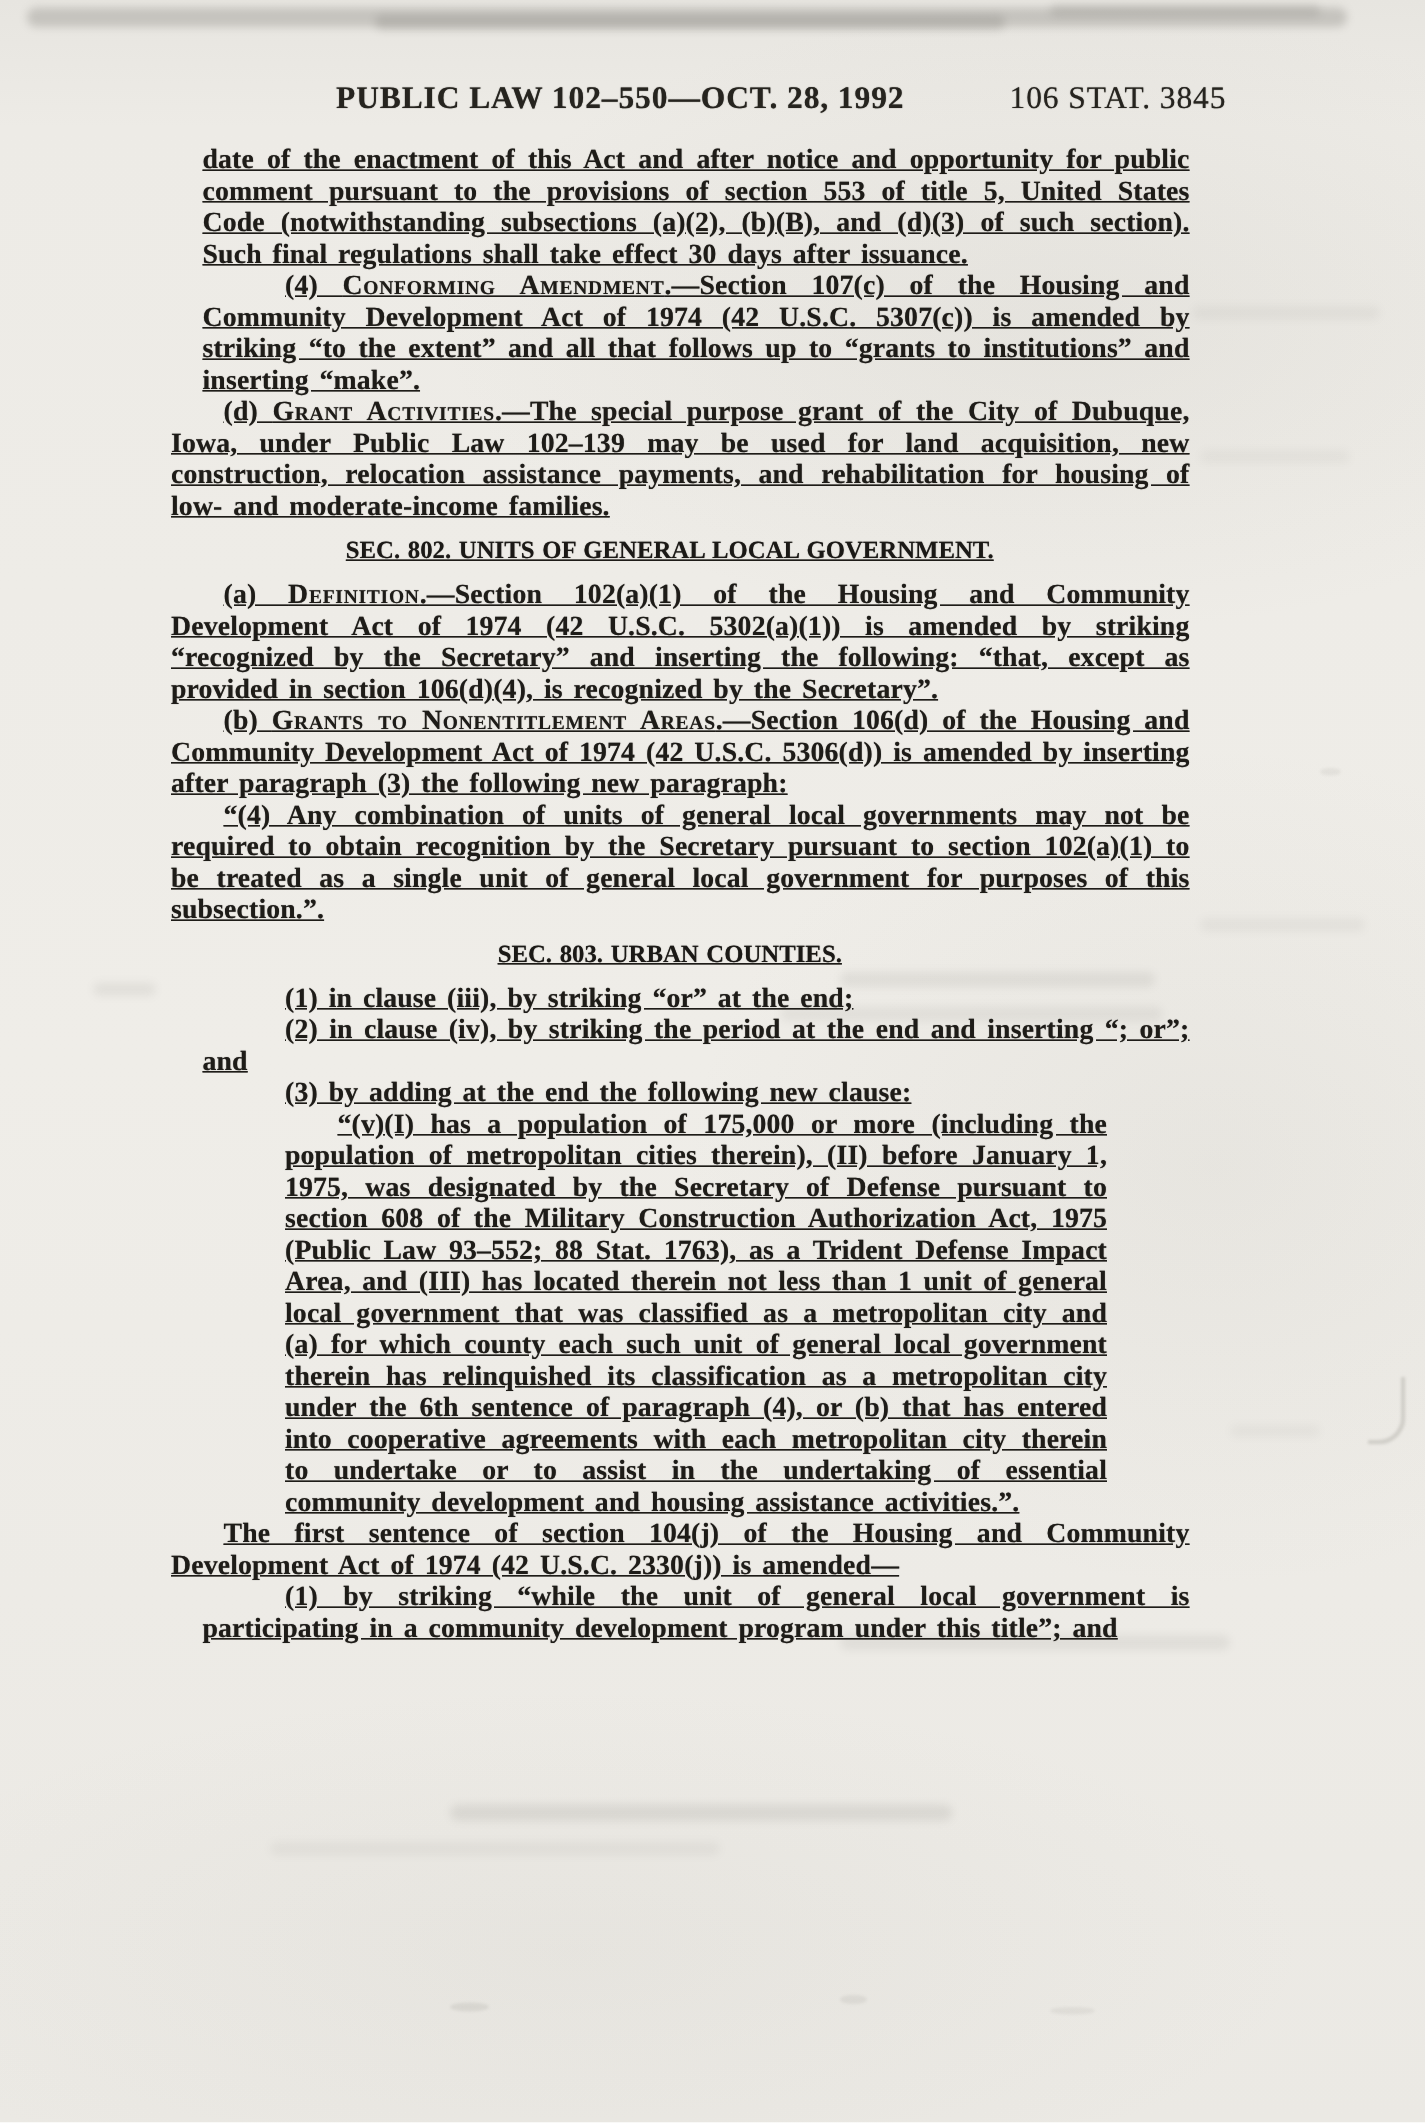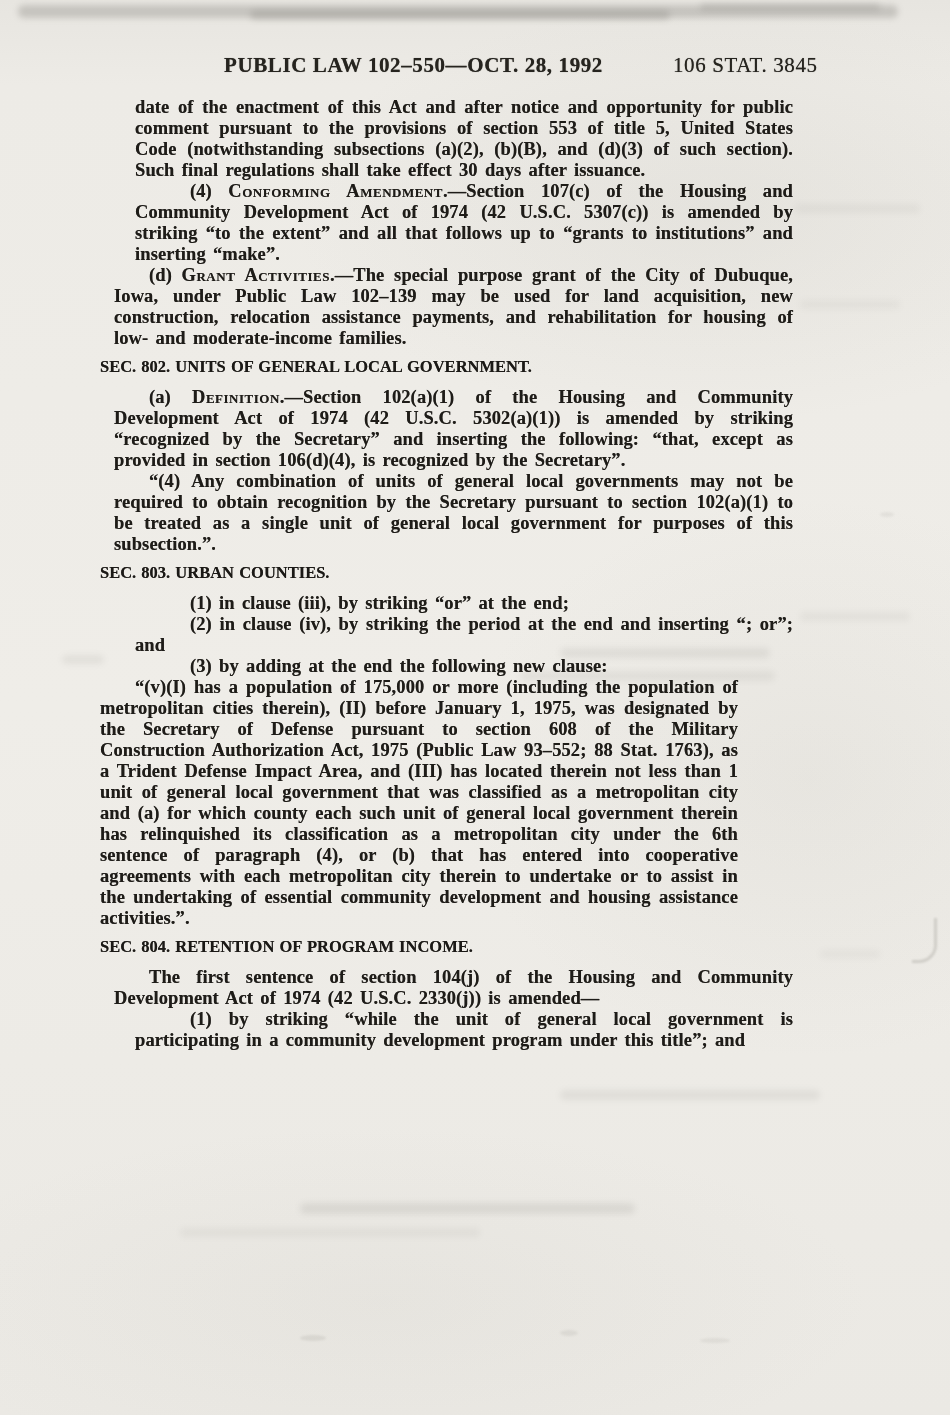--- a/index.html
+++ b/index.html
@@ -36,36 +36,37 @@
 
   
   .doc{
     position:absolute;left:100px;top:97px;width:693px;
     text-align:justify;
     font-size:18.5px;line-height:21px;
     font-weight:bold;
     word-spacing:2.5px;letter-spacing:.1px;
     color:#1e1c18;
     text-shadow:0 0 .6px rgba(30,28,24,.65);
+    text-decoration:underline;
   }
   .para{margin:0;}
   .lvl0{margin-left:14px;}
   .lvl1{margin-left:35px;}
-  .lvl2{margin-right:55px;}
+  .lvl2{margin-left:90px;margin-right:55px;}
   .fli.lvl0{text-indent:35px;}
   .fli.lvl1{text-indent:55px;}
   .fli.lvl2{text-indent:35px;}
   .sc{font-variant:small-caps;letter-spacing:.5px;}
 
   .sec-heading{
     margin:7px 0 10px 0;
     font-size:16.5px;line-height:21px;
     font-weight:bold;letter-spacing:0;
     word-spacing:1px;
-    text-align:left;text-indent:0;
+    text-align:center;text-indent:0;
     color:#1b1916;
     text-shadow:0 0 .6px rgba(27,25,22,.7);
   }
 
   
   .smudge{position:absolute;background:#6e6c66;filter:blur(3px);border-radius:6px;pointer-events:none;}
   .smudge-top1{left:18px;top:5px;width:880px;height:13px;opacity:.28;}
   .smudge-top2{left:250px;top:10px;width:420px;height:10px;opacity:.22;}
   .smudge-top3{left:700px;top:3px;width:180px;height:8px;opacity:.18;}
   .ghost1{left:795px;top:204px;width:125px;height:9px;opacity:.07;}
@@ -115,24 +116,24 @@
 
   <div class="running-head-law">PUBLIC LAW 102–550—OCT. 28, 1992</div>
   <div class="running-head-stat">106 STAT. 3845</div>
 
   <div class="doc">
       <p class="para lvl1"><span>date of the enactment of this Act and after notice and opportunity for public comment pursuant to the provisions of section 553 of title 5, United States Code (notwithstanding subsections (a)(2), (b)(B), and (d)(3) of such section). Such final regulations shall take effect 30 days after issuance.</span></p>
       <p class="para lvl1 fli"><span>(4) </span><span class="sc">Conforming Amendment</span><span>.—Section 107(c) of the Housing and Community Development Act of 1974 (42 U.S.C. 5307(c)) is amended by striking “to the extent” and all that follows up to “grants to institutions” and inserting “make”.</span></p>
       <p class="para lvl0 fli"><span>(d) </span><span class="sc">Grant Activities</span><span>.—The special purpose grant of the City of Dubuque, Iowa, under Public Law 102–139 may be used for land acquisition, new construction, relocation assistance payments, and rehabilitation for housing of low- and moderate-income families.</span></p>
       <h2 class="sec-heading"><span>SEC. 802. UNITS OF GENERAL LOCAL GOVERNMENT.</span></h2>
       <p class="para lvl0 fli"><span>(a) </span><span class="sc">Definition</span><span>.—Section 102(a)(1) of the Housing and Community Development Act of 1974 (42 U.S.C. 5302(a)(1)) is amended by striking “recognized by the Secretary” and inserting the following: “that, except as provided in section 106(d)(4), is recognized by the Secretary”.</span></p>
+      <p class="para lvl0 fli"><span>(b) </span><span class="sc">Grants to Nonentitlement Areas</span><span>.—Section 106(d) of the Housing and Community Development Act of 1974 (42 U.S.C. 5306(d)) is amended by inserting after paragraph (3) the following new paragraph:</span></p>
       <p class="para lvl0 fli"><span>“(4) Any combination of units of general local governments may not be required to obtain recognition by the Secretary pursuant to section 102(a)(1) to be treated as a single unit of general local government for purposes of this subsection.”.</span></p>
       <h2 class="sec-heading"><span>SEC. 803. URBAN COUNTIES.</span></h2>
       <p class="para lvl1 fli"><span>(1) in clause (iii), by striking “or” at the end;</span></p>
       <p class="para lvl1 fli"><span>(2) in clause (iv), by striking the period at the end and inserting “; or”; and</span></p>
       <p class="para lvl1 fli"><span>(3) by adding at the end the following new clause:</span></p>
       <p class="para lvl2 fli"><span>“(v)(I) has a population of 175,000 or more (including the population of metropolitan cities therein), (II) before January 1, 1975, was designated by the Secretary of Defense pursuant to section 608 of the Military Construction Authorization Act, 1975 (Public Law 93–552; 88 Stat. 1763), as a Trident Defense Impact Area, and (III) has located therein not less than 1 unit of general local government that was classified as a metropolitan city and (a) for which county each such unit of general local government therein has relinquished its classification as a metropolitan city under the 6th sentence of paragraph (4), or (b) that has entered into cooperative agreements with each metropolitan city therein to undertake or to assist in the undertaking of essential community development and housing assistance activities.”.</span></p>
-      <h2 class="sec-heading"><span>SEC. 804. RETENTION OF PROGRAM INCOME.</span></h2>
       <p class="para lvl0 fli"><span>The first sentence of section 104(j) of the Housing and Community Development Act of 1974 (42 U.S.C. 2330(j)) is amended—</span></p>
       <p class="para lvl1 fli"><span>(1) by striking “while the unit of general local government is participating in a community development program under this title”; and</span></p>
     </div>
 
 </div>
 
 </body></html>

